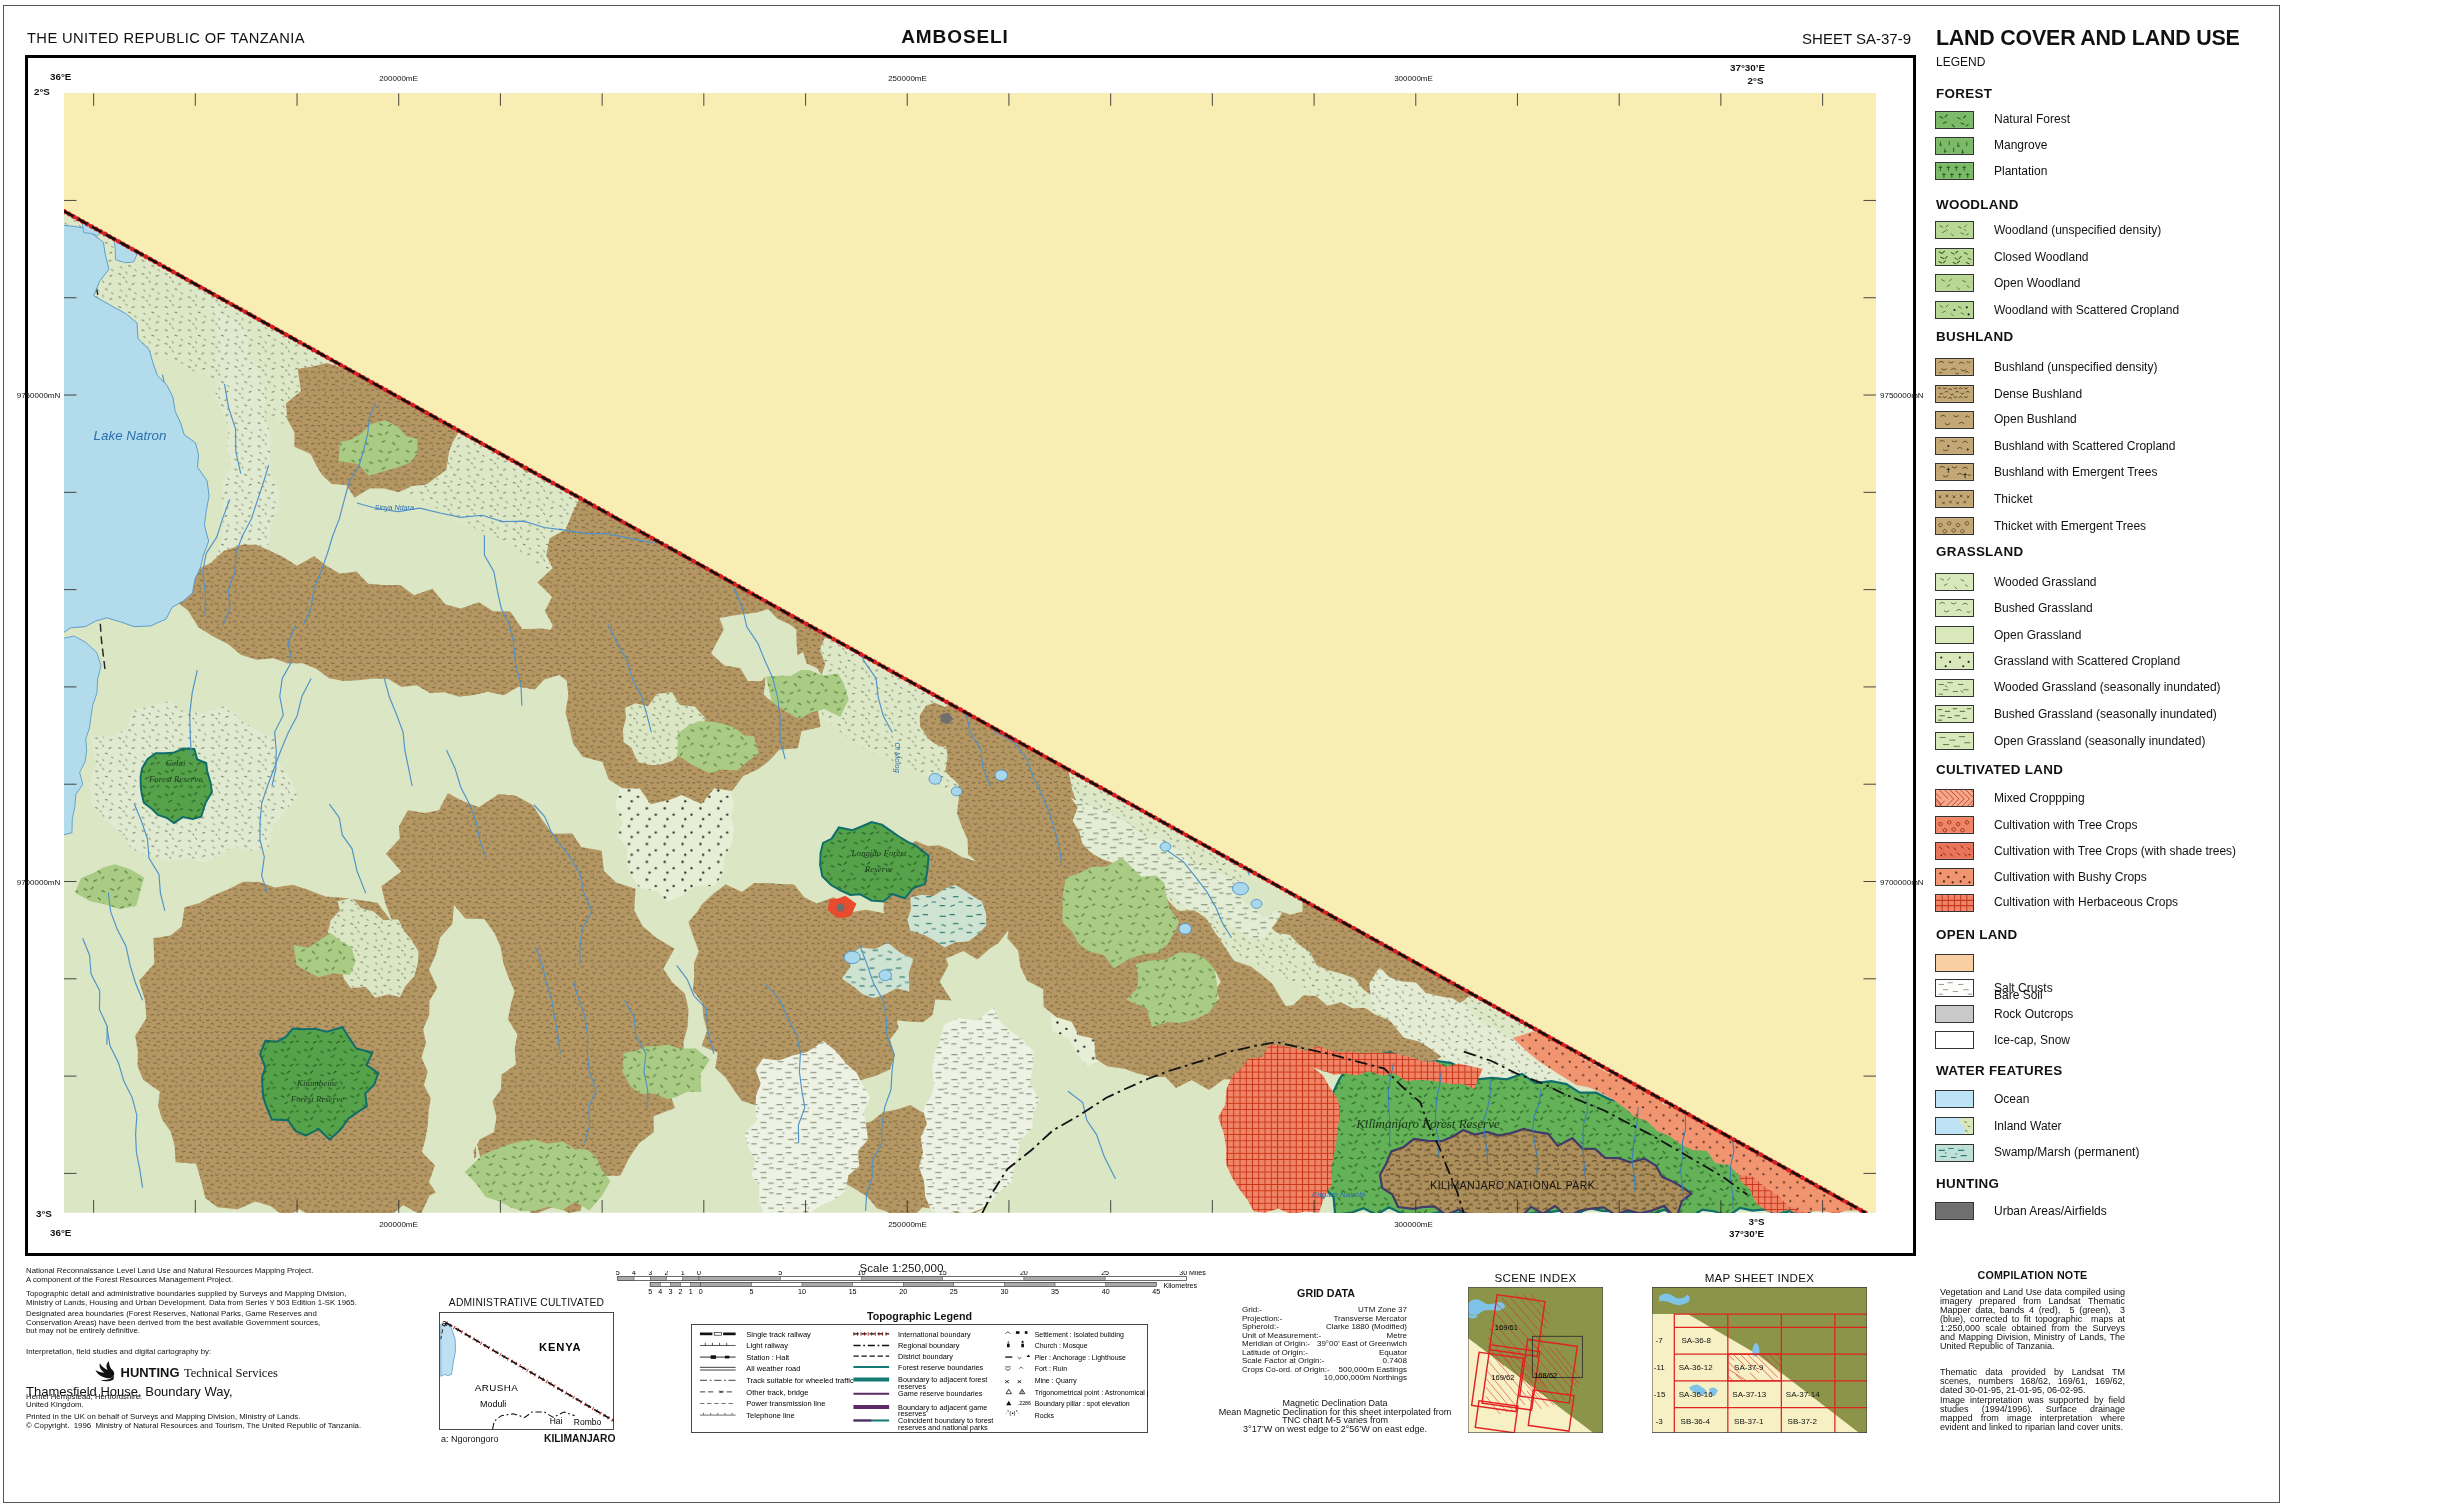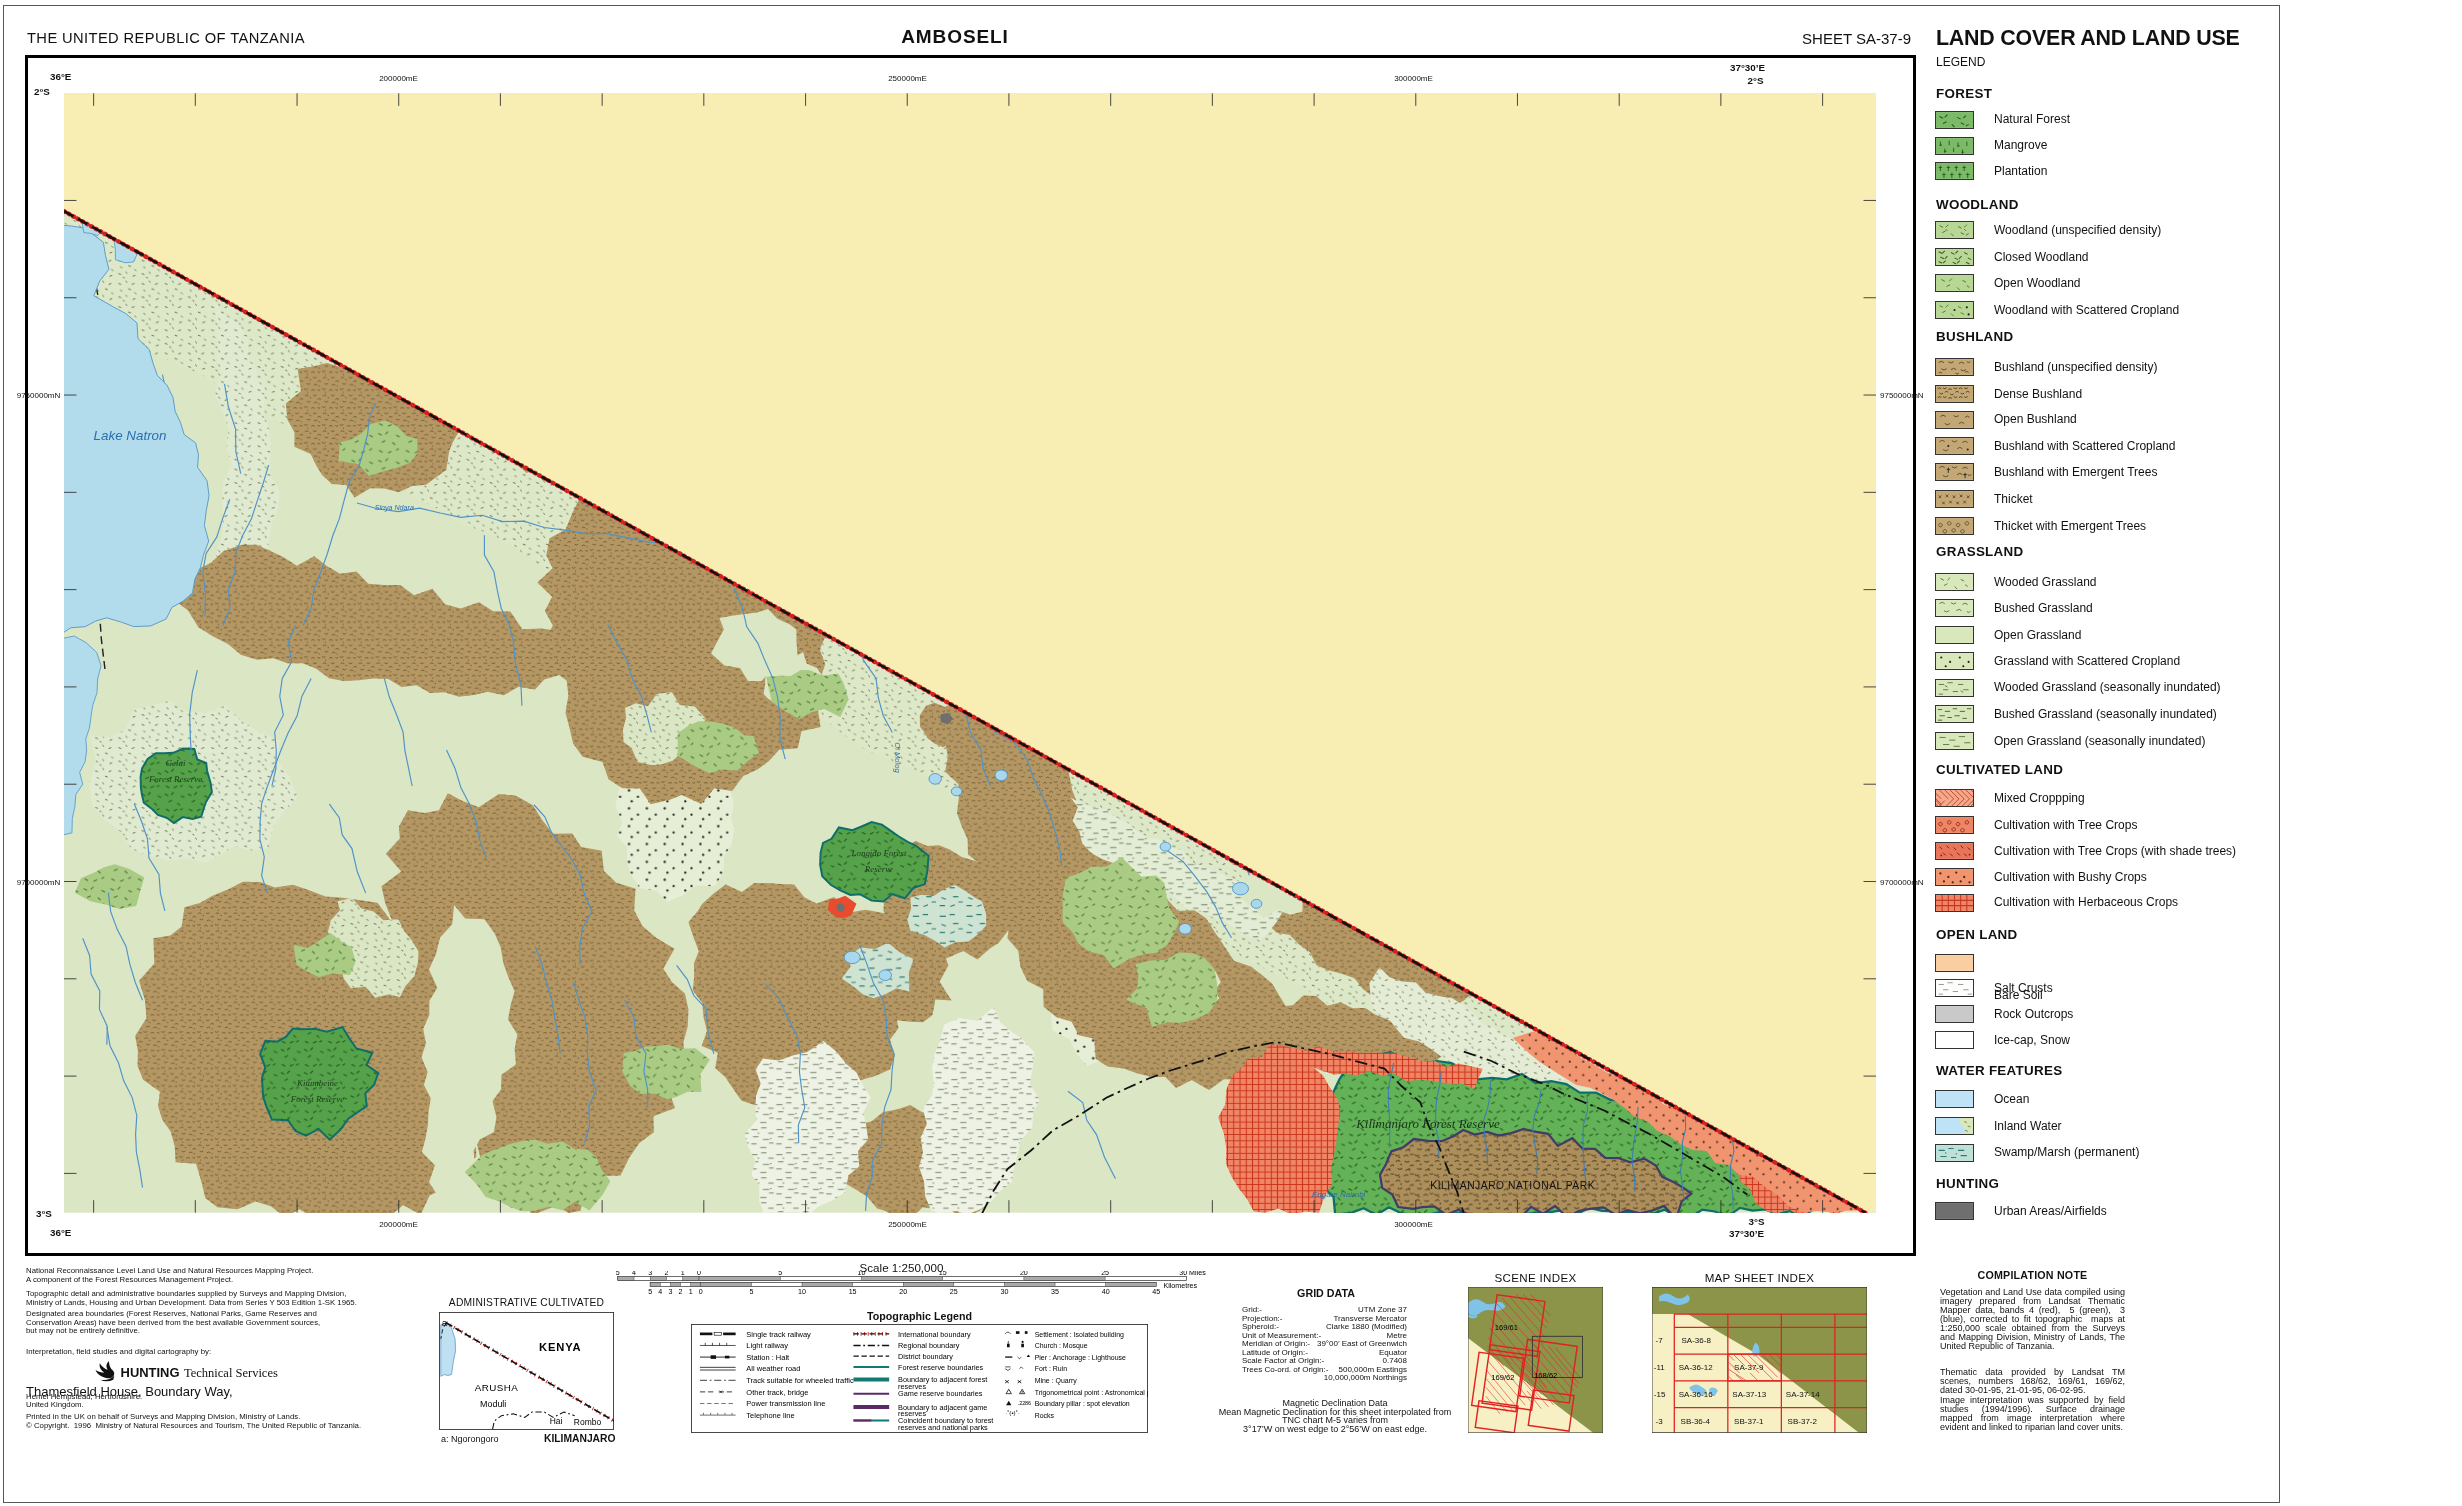--- a/index.html
+++ b/index.html
@@ -690,21 +690,21 @@
 <div class="abs" style="left:1242px;top:1322px;font-size:8px;white-space:nowrap">Spheroid:-</div>
 <div class="abs r" style="left:1254px;top:1322px;width:153px;font-size:8px;white-space:nowrap">Clarke 1880 (Modified)</div>
 <div class="abs" style="left:1242px;top:1331px;font-size:8px;white-space:nowrap">Unit of Measurement:-</div>
 <div class="abs r" style="left:1254px;top:1331px;width:153px;font-size:8px;white-space:nowrap">Metre</div>
 <div class="abs" style="left:1242px;top:1339px;font-size:8px;white-space:nowrap">Meridian of Origin:-</div>
 <div class="abs r" style="left:1254px;top:1339px;width:153px;font-size:8px;white-space:nowrap">39°00’ East of Greenwich</div>
 <div class="abs" style="left:1242px;top:1348px;font-size:8px;white-space:nowrap">Latitude of Origin:-</div>
 <div class="abs r" style="left:1254px;top:1348px;width:153px;font-size:8px;white-space:nowrap">Equator</div>
 <div class="abs" style="left:1242px;top:1356px;font-size:8px;white-space:nowrap">Scale Factor at Origin:-</div>
 <div class="abs r" style="left:1254px;top:1356px;width:153px;font-size:8px;white-space:nowrap">0.7408</div>
-<div class="abs" style="left:1242px;top:1365px;font-size:8px;white-space:nowrap">Trees Co-ord. of Origin:-</div>
+<div class="abs" style="left:1242px;top:1365px;font-size:8px;white-space:nowrap">Crops Co-ord. of Origin:-</div>
 <div class="abs r" style="left:1254px;top:1365px;width:153px;font-size:8px;white-space:nowrap">500,000m Eastings</div>
 <div class="abs" style="left:1242px;top:1373px;font-size:8px;white-space:nowrap"></div>
 <div class="abs r" style="left:1254px;top:1373px;width:153px;font-size:8px;white-space:nowrap">10,000,000m Northings</div>
 <div class="abs ctr" style="left:1201px;top:1398px;width:268px;font-size:9px;white-space:nowrap">Magnetic Declination Data</div>
 <div class="abs ctr" style="left:1201px;top:1407px;width:268px;font-size:9px;white-space:nowrap">Mean Magnetic Declination for this sheet interpolated from</div>
 <div class="abs ctr" style="left:1201px;top:1415px;width:268px;font-size:9px;white-space:nowrap">TNC chart M-5 varies from</div>
 <div class="abs ctr" style="left:1201px;top:1424px;width:268px;font-size:9px;white-space:nowrap">3°17’W on west edge to 2°56’W on east edge.</div>
 <div class="abs ctr" style="left:1468px;top:1271px;width:135px;font-size:11.6px;letter-spacing:0.3px">SCENE INDEX</div>
 <svg class="abs" style="left:1468px;top:1287px" width="135" height="146" viewBox="0 0 151 163">
 <rect width="151" height="163" fill="#f6f0c4"></rect>

